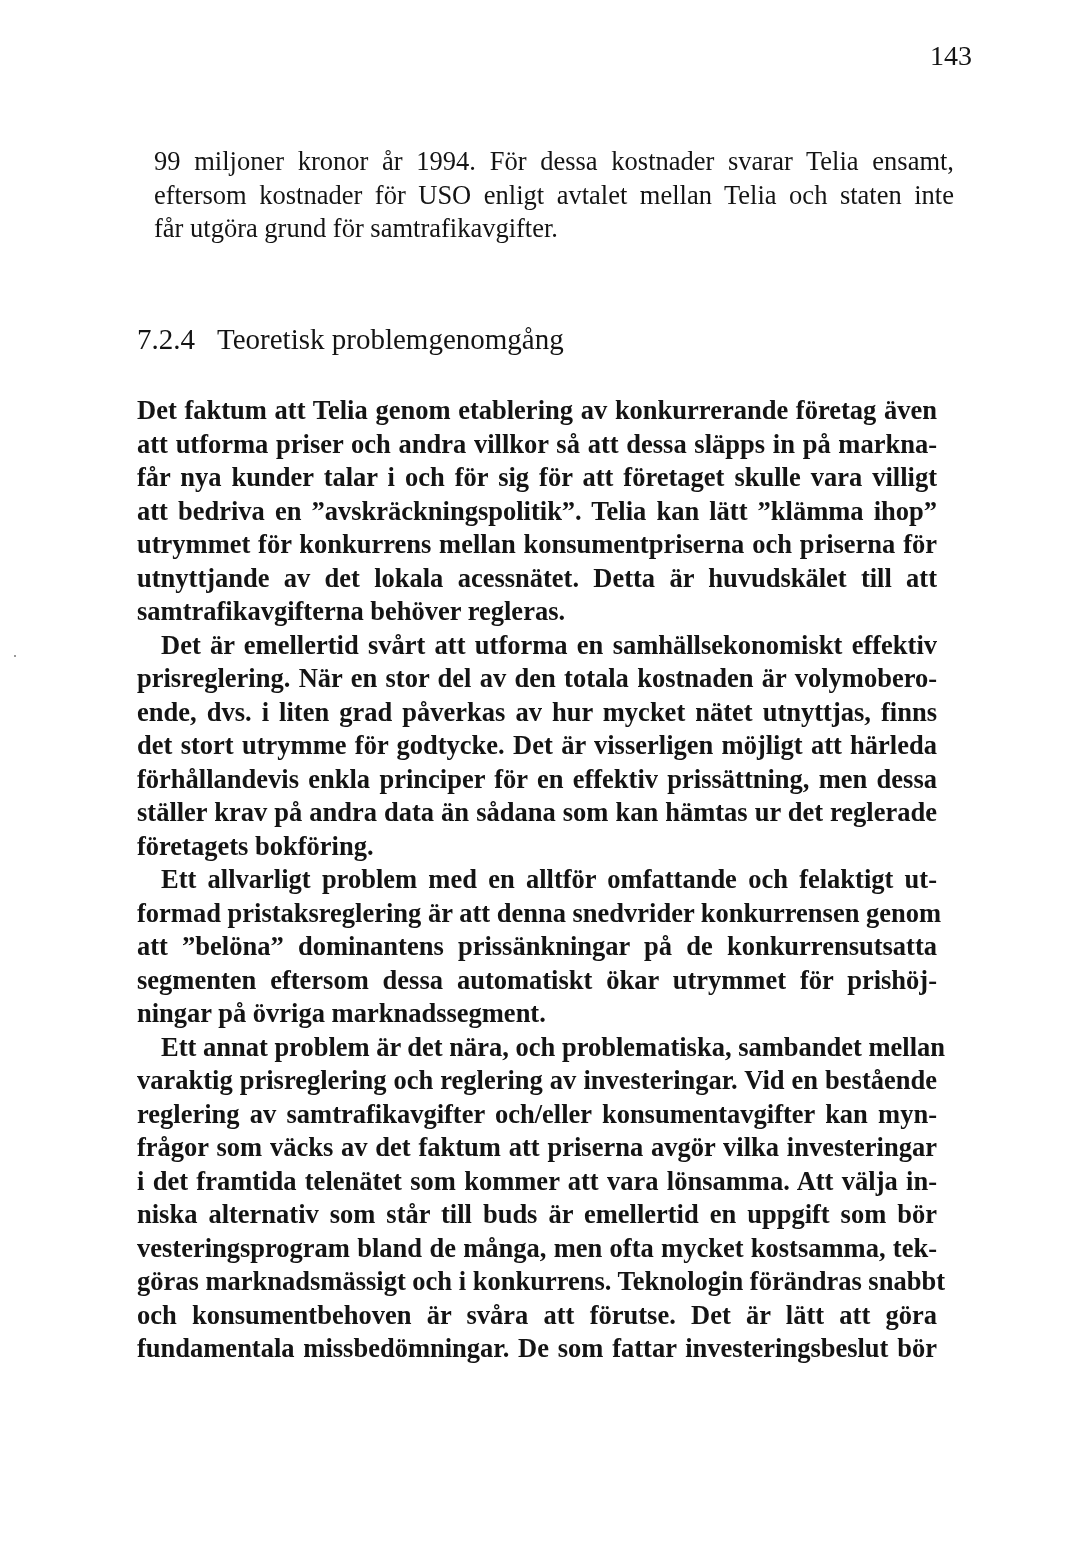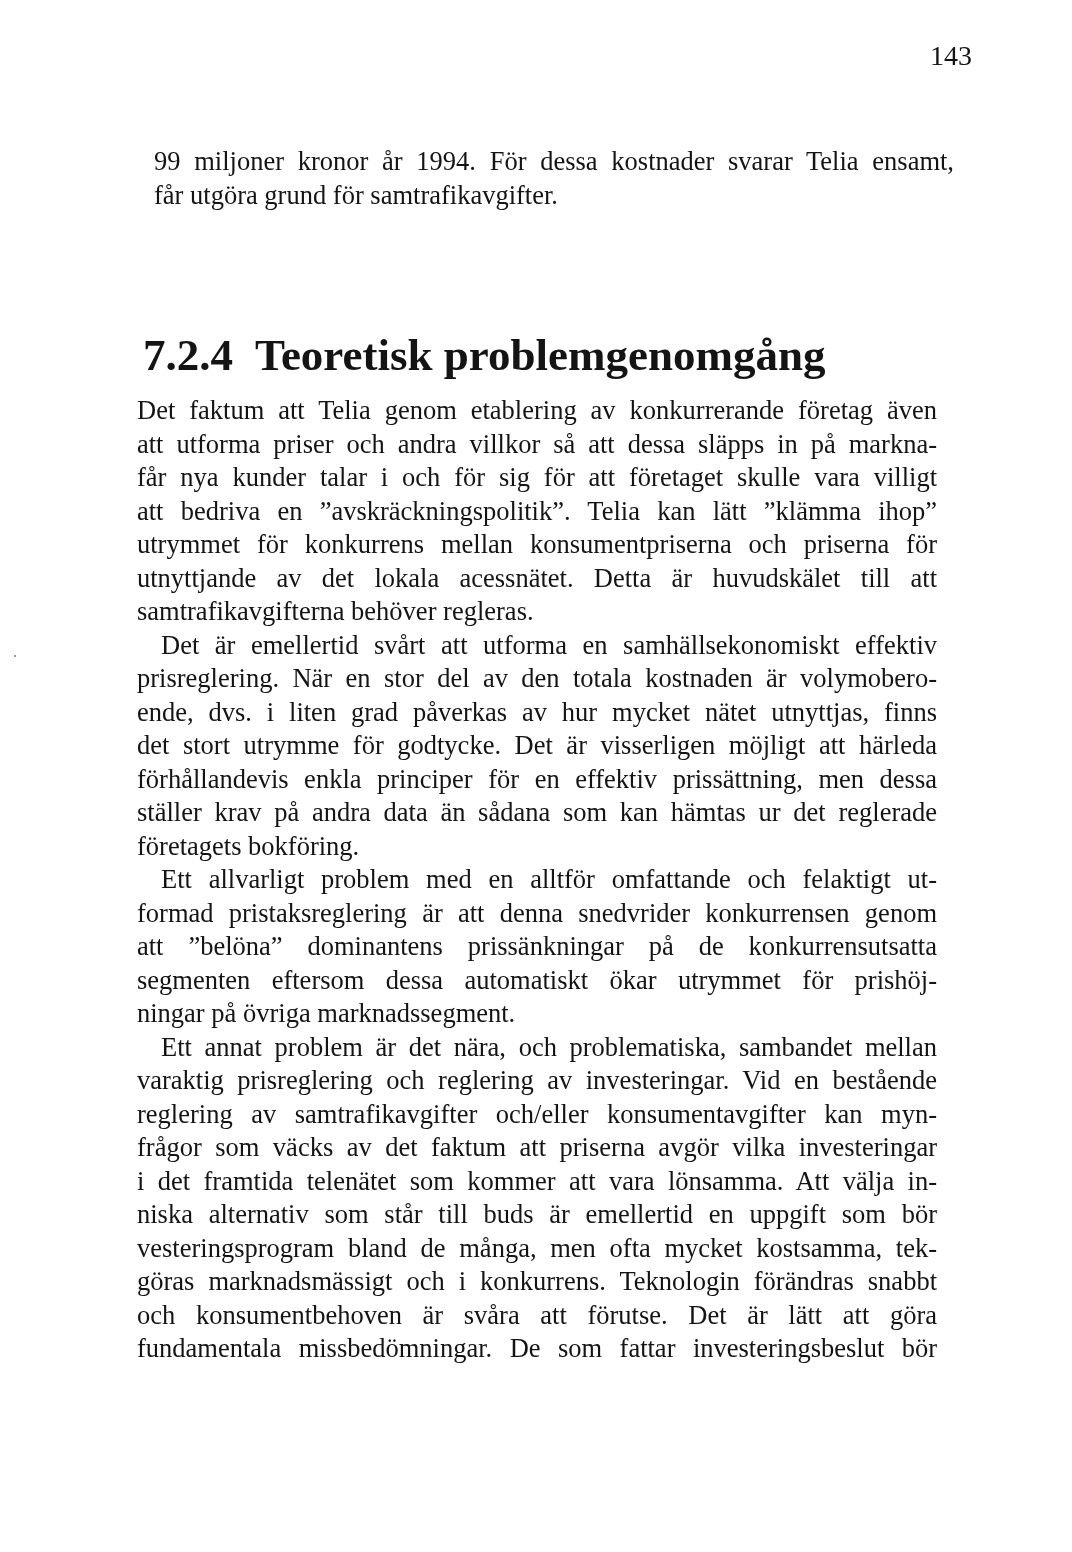--- a/index.html
+++ b/index.html
@@ -43,47 +43,49 @@
       padding-left: 24px;
     }
     #intro {
       top: 145px;
       margin-left: 17px;
     }
     #heading {
       position: absolute;
       left: 137px;
       top: 322px;
-      font-size: 45px;
+      font-size: 29px;
       line-height: 1.2;
-      margin: 6px;
-      font-weight: bold;
+      margin: 0;
+      font-weight: normal;
     }
     #heading .num {
       margin-right: 22px;
     }
     #body {
       top: 394px;
+      font-weight: bold;
     }
     .speck {
       position: absolute;
       left: 14px;
       top: 655px;
       width: 2px;
       height: 2px;
       background: #999;
     }
   </style>
 </head>
 <body>
 
 <div class="page-number">143</div>
 
 <div class="text-block" id="intro">
   <span class="line">99 miljoner kronor år 1994. För dessa kostnader svarar Telia ensamt,</span>
+  <span class="line">eftersom kostnader för USO enligt avtalet mellan Telia och staten inte</span>
   <span class="line last">får utgöra grund för samtrafikavgifter.</span>
 </div>
 
 <h2 id="heading">
   <span class="num">7.2.4</span><span>Teoretisk problemgenomgång</span>
 </h2>
 
 <div class="text-block" id="body">
   <div>
     <span class="line">Det faktum att Telia genom etablering av konkurrerande företag även</span>

